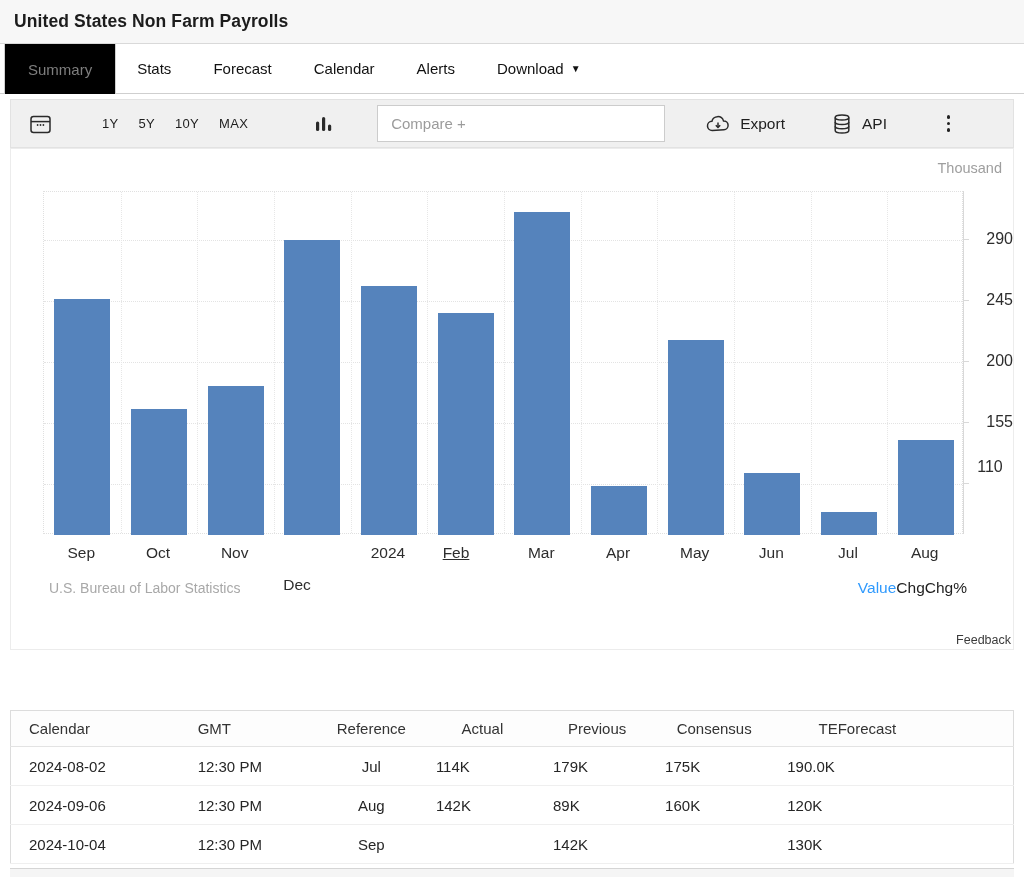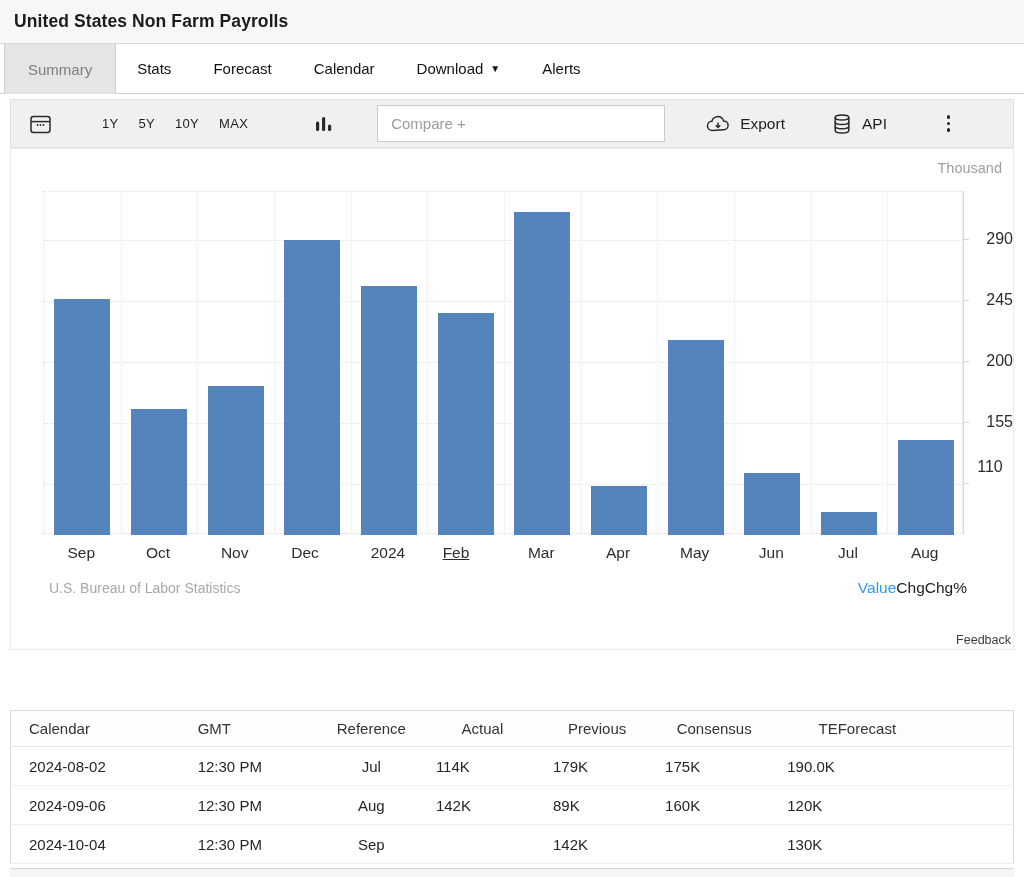--- a/index.html
+++ b/index.html
@@ -9,21 +9,21 @@
 
   
   .hdr { position:absolute; top:0; left:0; width:1024px; height:44px; background:#f7f7f7;
          border-bottom:1px solid #d9d9d9; display:flex; align-items:center; padding-left:14px; }
   .hdr h1 { font-size:17.5px; font-weight:bold; color:#1c1c1c; letter-spacing:.1px; }
 
   
   .tabs { position:absolute; top:44px; left:0; width:1024px; height:50px; background:#fff;
           border-bottom:1px solid #cfcfcf; display:flex; align-items:stretch; padding-left:4px; }
   .tab { display:flex; align-items:center; padding:0 21px; font-size:15px; color:#111; cursor:pointer; }
-  .tab.active { background:#e5e5e5; color:#7e7e7e; border-left:1px solid #cfcfcf; border-right:1px solid #cfcfcf;
+  .tab.active { background:#000000; color:#7e7e7e; border-left:1px solid #cfcfcf; border-right:1px solid #cfcfcf;
                 margin-bottom:-1px; padding:0 23px; }
   .tab .caret { font-size:10px; margin-left:7px; color:#111; }
 
   
   .toolbar { position:absolute; top:99px; left:10px; width:1004px; height:49px; background:#f0f0f0;
              border:1px solid #e2e2e2; display:flex; align-items:center; }
   .tbtn { background:transparent; border:none; display:flex; align-items:center; cursor:pointer;
           font-family:inherit; font-size:15px; color:#1e1e1e; }
   .cal-btn { margin-left:18px; }
   .ranges { display:flex; margin-left:40px; }
@@ -91,25 +91,25 @@
       <div class="tab">
         <span>Stats</span>
       </div>
       <div class="tab">
         <span>Forecast</span>
       </div>
       <div class="tab">
         <span>Calendar</span>
       </div>
       <div class="tab">
+        <span>Alerts</span>
+      </div>
+      <div class="tab">
         <span>Download</span>
         <span class="caret">▼</span>
-      </div>
-      <div class="tab">
-        <span>Alerts</span>
       </div>
     </nav>
 
   <div class="toolbar">
     <button class="tbtn cal-btn">
       <span>
         <svg width="23" height="22" viewBox="0 0 23 22" fill="none" stroke="#2a2a2a" stroke-width="1.5">
           <rect x="2" y="3.5" width="19" height="16" rx="2.5"></rect>
           <line x1="2" y1="8.6" x2="21" y2="8.6"></line>
           <circle cx="8.6" cy="12" r="0.9" fill="#2a2a2a" stroke="none"></circle>
@@ -210,21 +210,21 @@
         <div class="ylab" style="top: 202.5px;">200</div>
         <div class="ytick" style="top: 150.5px;"></div>
         <div class="ylab" style="top: 141.5px;">245</div>
         <div class="ytick" style="top: 89.5px;"></div>
         <div class="ylab" style="top: 80.5px;">290</div>
       </div>
     <div id="xaxis">
         <div class="xlab" style="left: 31.3px;">Sep</div>
         <div class="xlab" style="left: 108px;">Oct</div>
         <div class="xlab" style="left: 184.7px;">Nov</div>
-        <div class="xlab" style="left: 255px;">Dec</div>
+        <div class="xlab" style="left: 247px; margin-top: 32px;">Dec</div>
         <div class="xlab" style="left: 338px;">2024</div>
         <div class="xlab" style="left: 406px; text-decoration: underline;">Feb</div>
         <div class="xlab" style="left: 491.3px;">Mar</div>
         <div class="xlab" style="left: 568px;">Apr</div>
         <div class="xlab" style="left: 644.7px;">May</div>
         <div class="xlab" style="left: 721.3px;">Jun</div>
         <div class="xlab" style="left: 798px;">Jul</div>
         <div class="xlab" style="left: 874.7px;">Aug</div>
       </div>
     <div class="src">U.S. Bureau of Labor Statistics</div>

